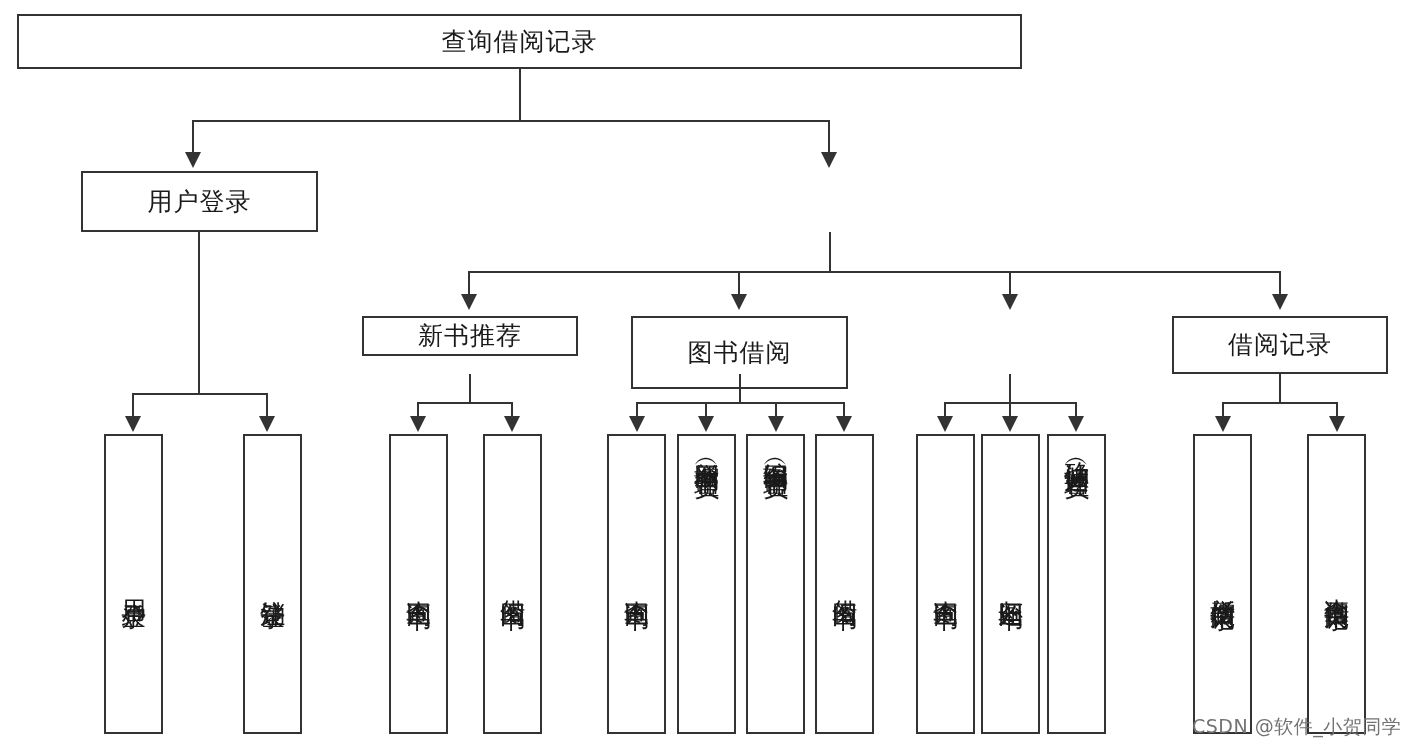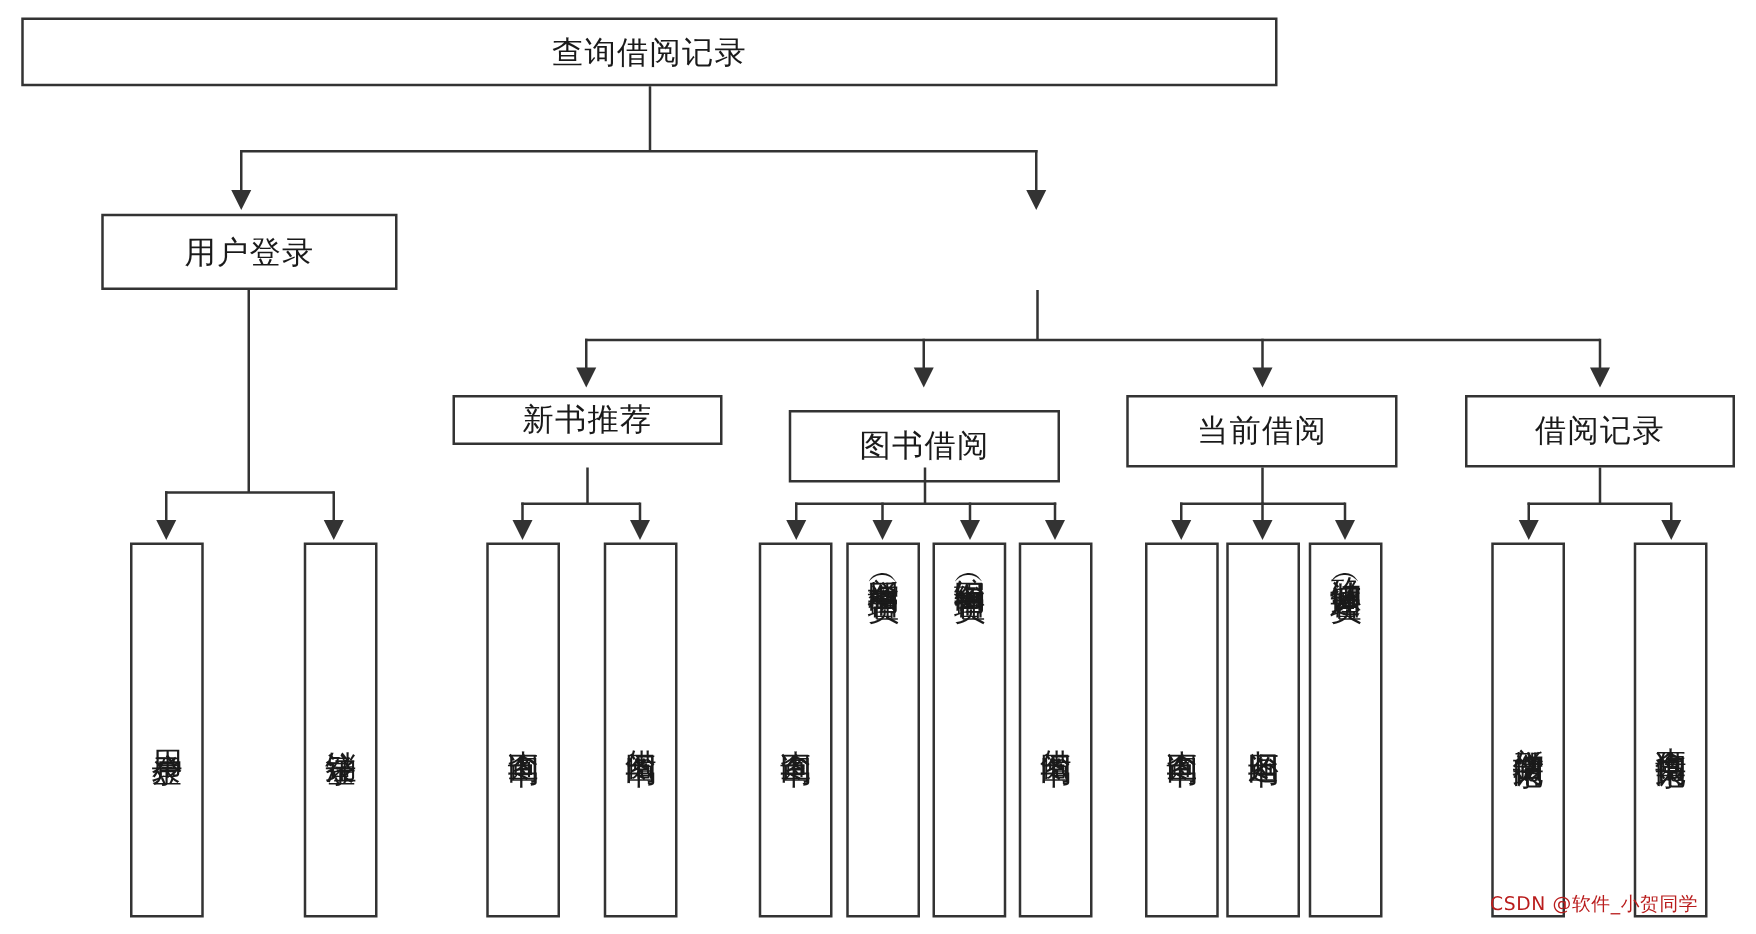--- a/index.html
+++ b/index.html
@@ -60,22 +60,22 @@
   .arrow {
     position: absolute;
     width: 0;
     height: 0;
     border-left: 8px solid transparent;
     border-right: 8px solid transparent;
     border-top: 16px solid #333333;
   }
   .watermark {
     position: absolute;
-    color: #b91c1c;
-    font-size: 15px;
+    color: #737373;
+    font-size: 19px;
     letter-spacing: 0.5px;
     white-space: nowrap;
     pointer-events: none;
   }
 </style>
 </head>
 <body>
 
 <div id="canvas">
 
@@ -111,25 +111,22 @@
   <div class="conn conn-v" style="left:738px; top:271px; width:2px; height:26px;"></div>
   <div class="arrow" style="left:731px; top:294px;"></div>
   <div class="conn conn-v" style="left:1009px; top:271px; width:2px; height:26px;"></div>
   <div class="arrow" style="left:1002px; top:294px;"></div>
   <div class="conn conn-v" style="left:1279px; top:271px; width:2px; height:26px;"></div>
   <div class="arrow" style="left:1272px; top:294px;"></div>
 
   <div class="node node-h" style="left:362px; top:316px; width:216px; height:40px;">
     <span class="label">新书推荐</span>
   </div>
-  <div class="node node-h" style="left:631px; top:328px; width:217px; height:58px;">
+  <div class="node node-h" style="left:631px; top:316px; width:217px; height:73px;">
     <span class="label">图书借阅</span>
-  </div>
-  <div class="node node-h" style="left:901px; top:316px; width:217px; height:58px;">
-    <span class="label">当前借阅</span>
   </div>
   <div class="node node-h" style="left:1172px; top:316px; width:216px; height:58px;">
     <span class="label">借阅记录</span>
   </div>
 
   <div class="conn conn-v" style="left:469px; top:374px; width:2px; height:29px;"></div>
   <div class="conn conn-h" style="left:417px; top:402px; width:95px; height:2px;"></div>
   <div class="conn conn-v" style="left:417px; top:402px; width:2px; height:18px;"></div>
   <div class="arrow" style="left:410px; top:416px;"></div>
   <div class="conn conn-v" style="left:511px; top:402px; width:2px; height:18px;"></div>

